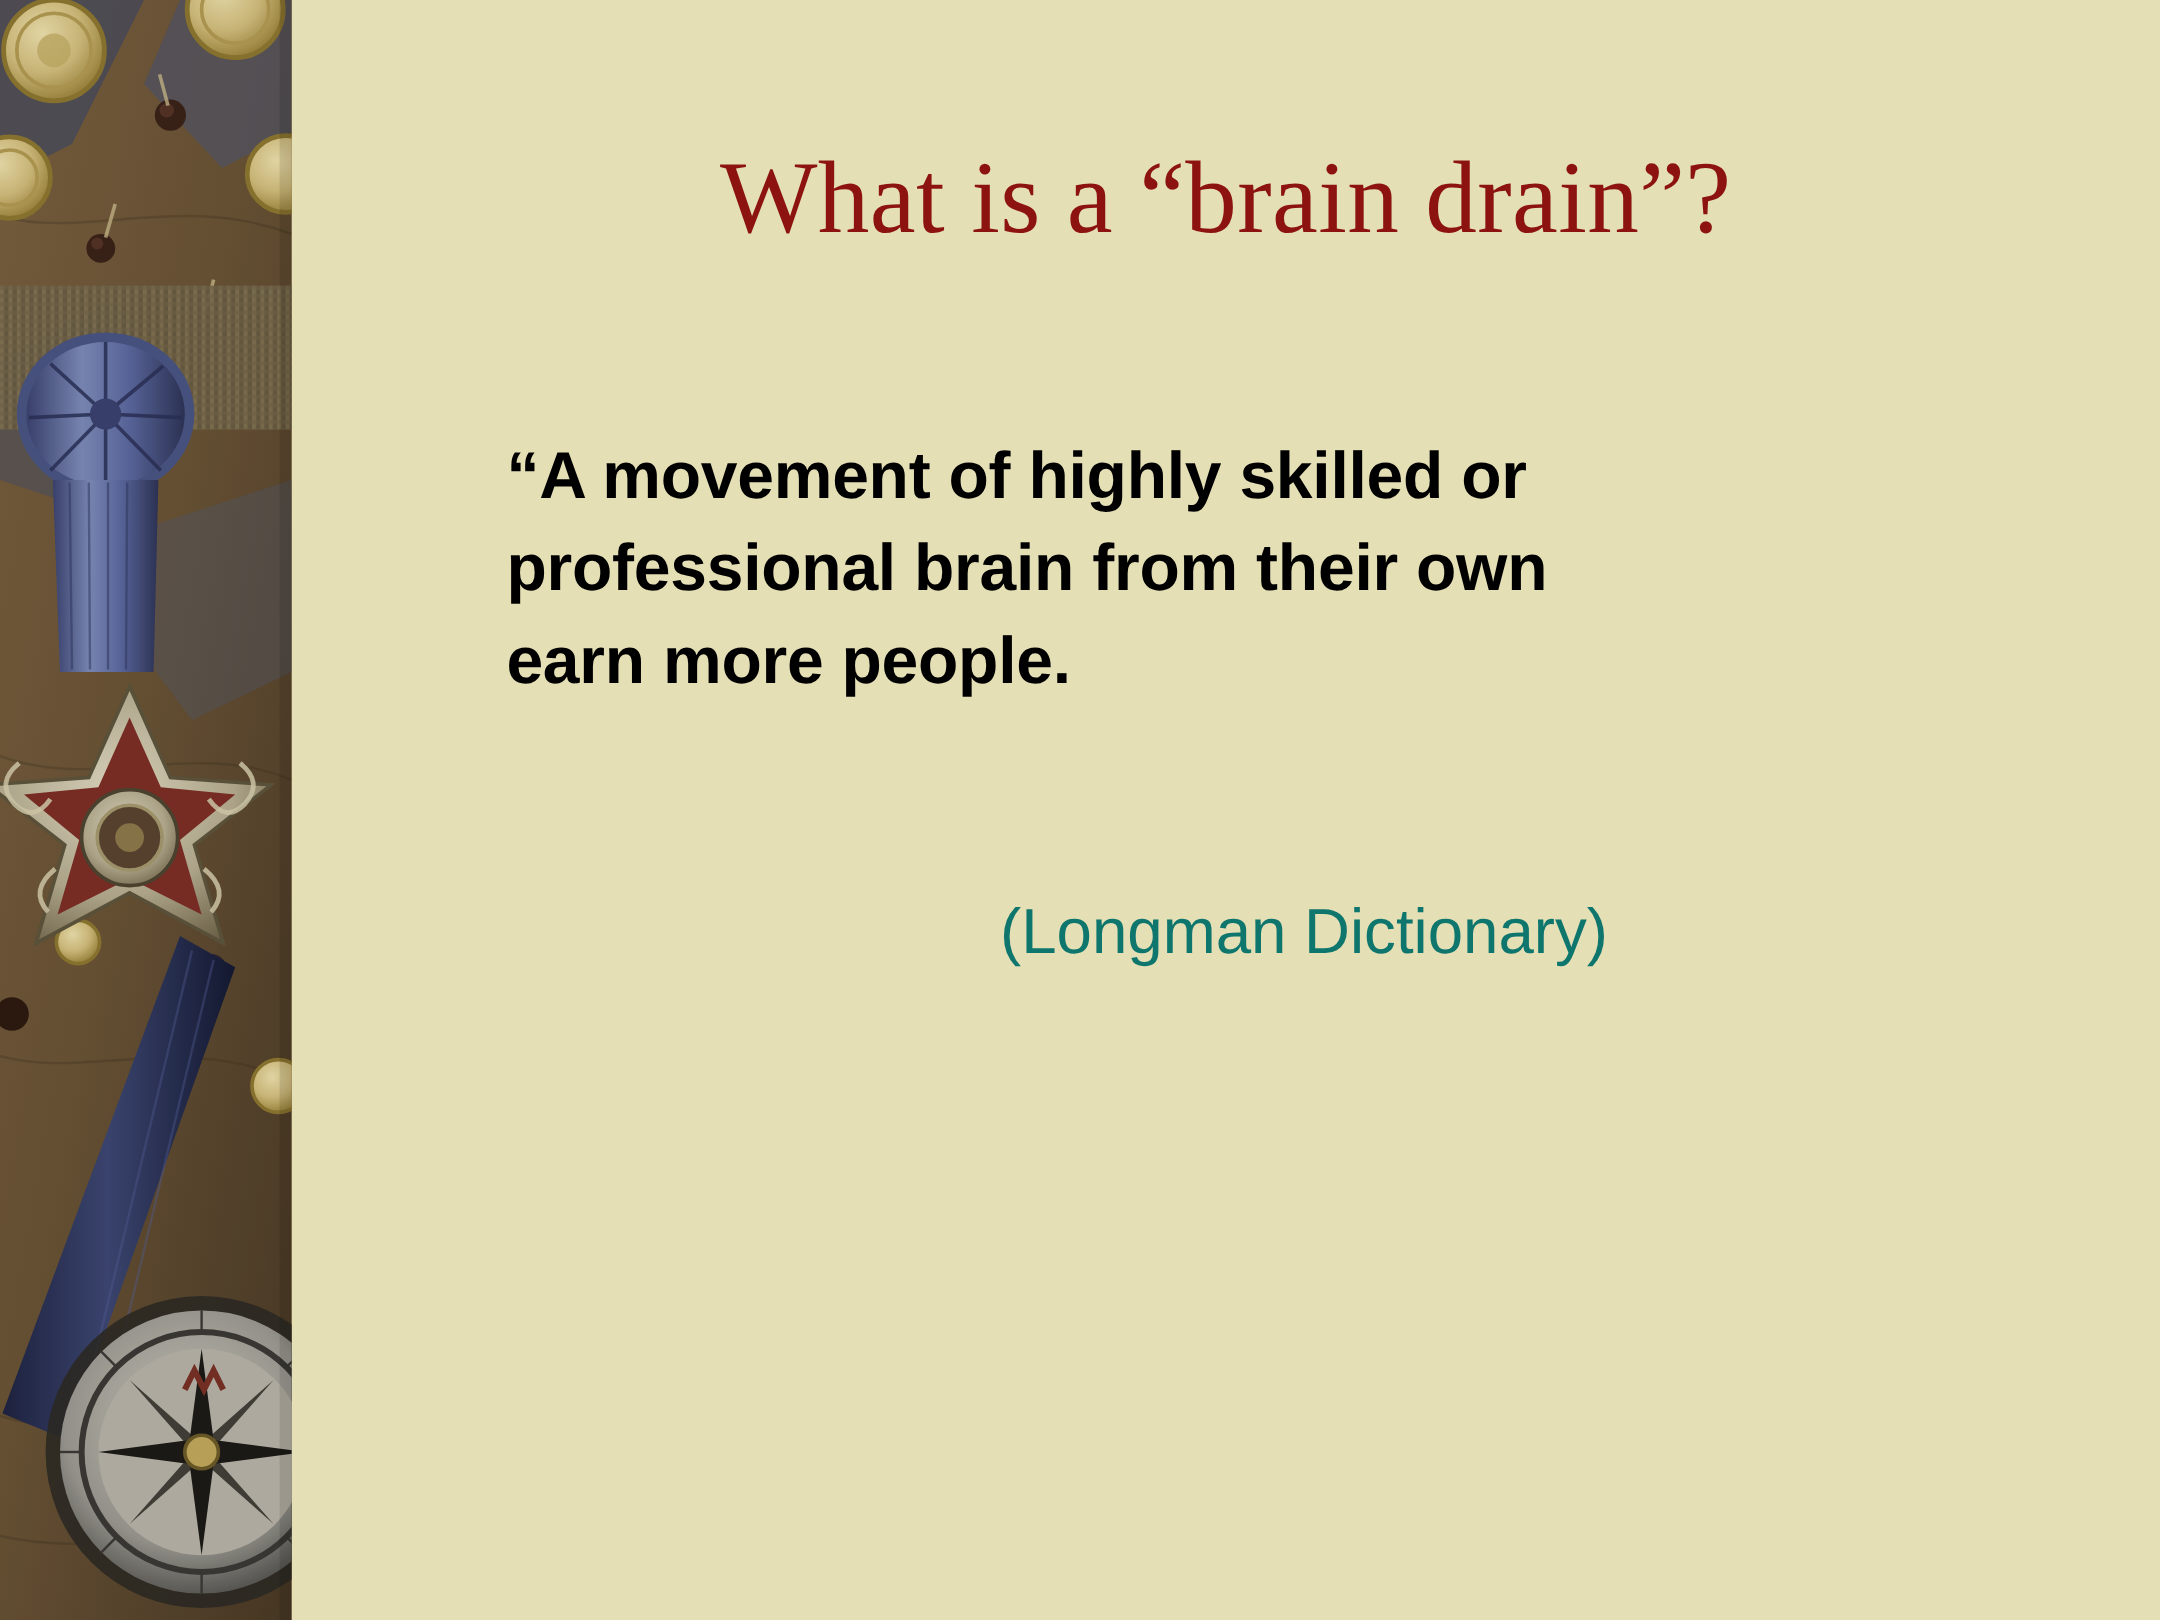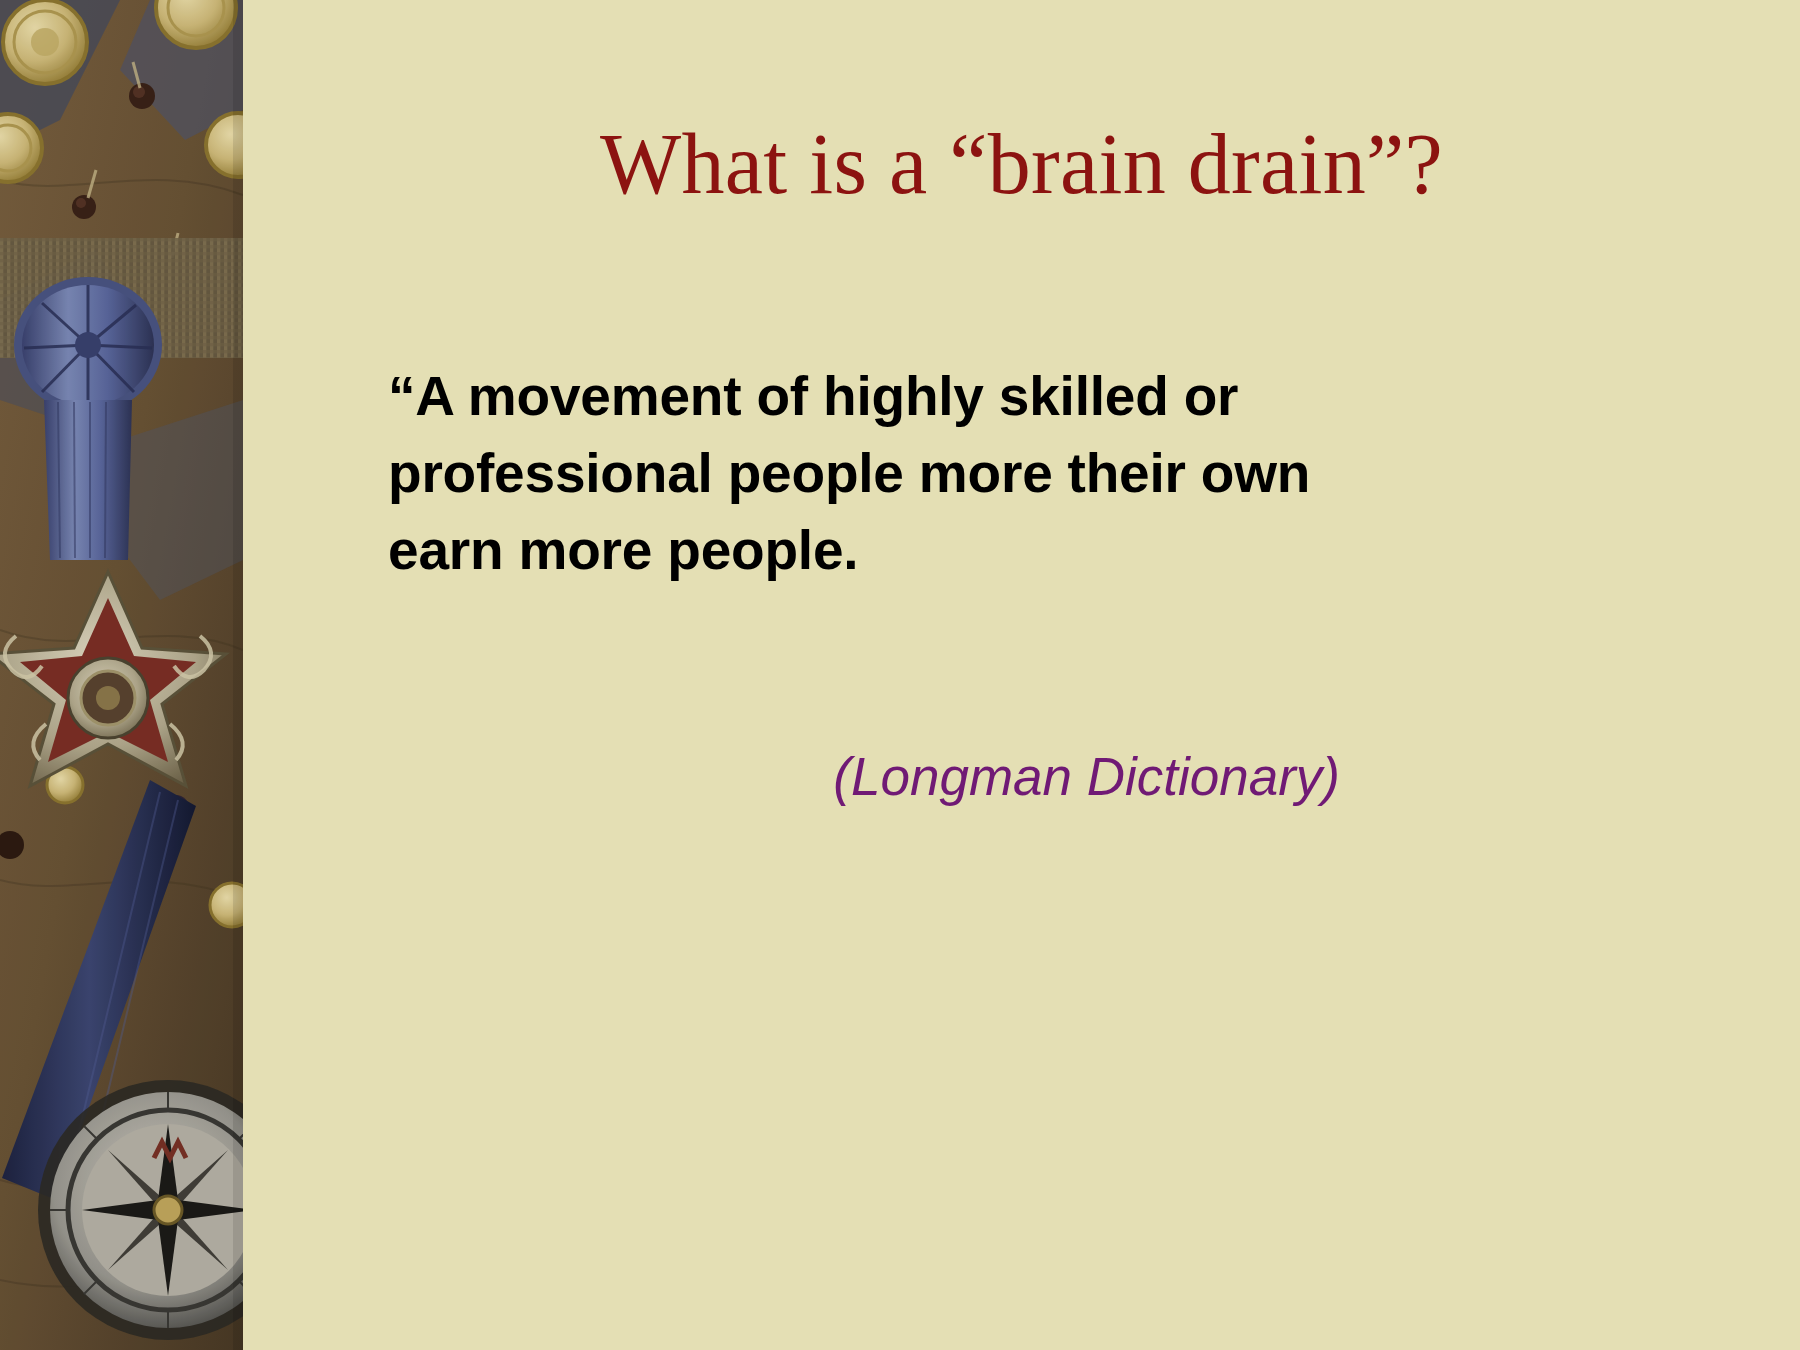--- a/index.html
+++ b/index.html
@@ -39,48 +39,47 @@
     font-family: "Liberation Serif", "DejaVu Serif", serif;
     font-size: 86px;
     line-height: 1.08;
     letter-spacing: 0.3px;
     white-space: nowrap;
   }
 
   
   #quote-block {
     position: absolute;
-    left: 388px;
+    left: 422px;
     top: 358px;
     width: 930px;
   }
   .quote-line {
     color: #000000;
     font-family: "Liberation Sans", sans-serif;
     font-weight: bold;
     font-size: 55px;
     line-height: 77px;
     white-space: nowrap;
     letter-spacing: -0.2px;
   }
 
   
   #attribution {
     position: absolute;
     left: 410px;
     top: 742px;
     width: 930px;
     text-align: right;
-    color: #701a75;
+    color: #0f766e;
     font-family: "Liberation Sans", sans-serif;
     font-weight: normal;
     font-size: 53px;
     line-height: 70px;
     white-space: nowrap;
-    font-style: italic;
   }
 </style>
 </head>
 <body>
 
 <div id="slide">
 
   <div id="photo-strip">
     <svg viewBox="0 0 243 1350" preserveAspectRatio="none" xmlns="http://www.w3.org/2000/svg">
       <defs>
@@ -249,19 +248,19 @@
 
       <rect x="0" y="0" width="243" height="1350" fill="#000000" opacity="0.06"></rect>
       <rect x="233" y="0" width="10" height="1350" fill="#000000" opacity="0.10"></rect>
     </svg>
   </div>
 
   <div id="title">What is a “brain drain”?</div>
 
   <div id="quote-block">
     <div class="quote-line">“A movement of highly skilled or</div>
-    <div class="quote-line">professional people more their own</div>
+    <div class="quote-line">professional brain from their own</div>
     <div class="quote-line">earn more people.</div>
   </div>
 
   <div id="attribution">(Longman Dictionary)</div>
 
 </div>
 
 </body></html>

